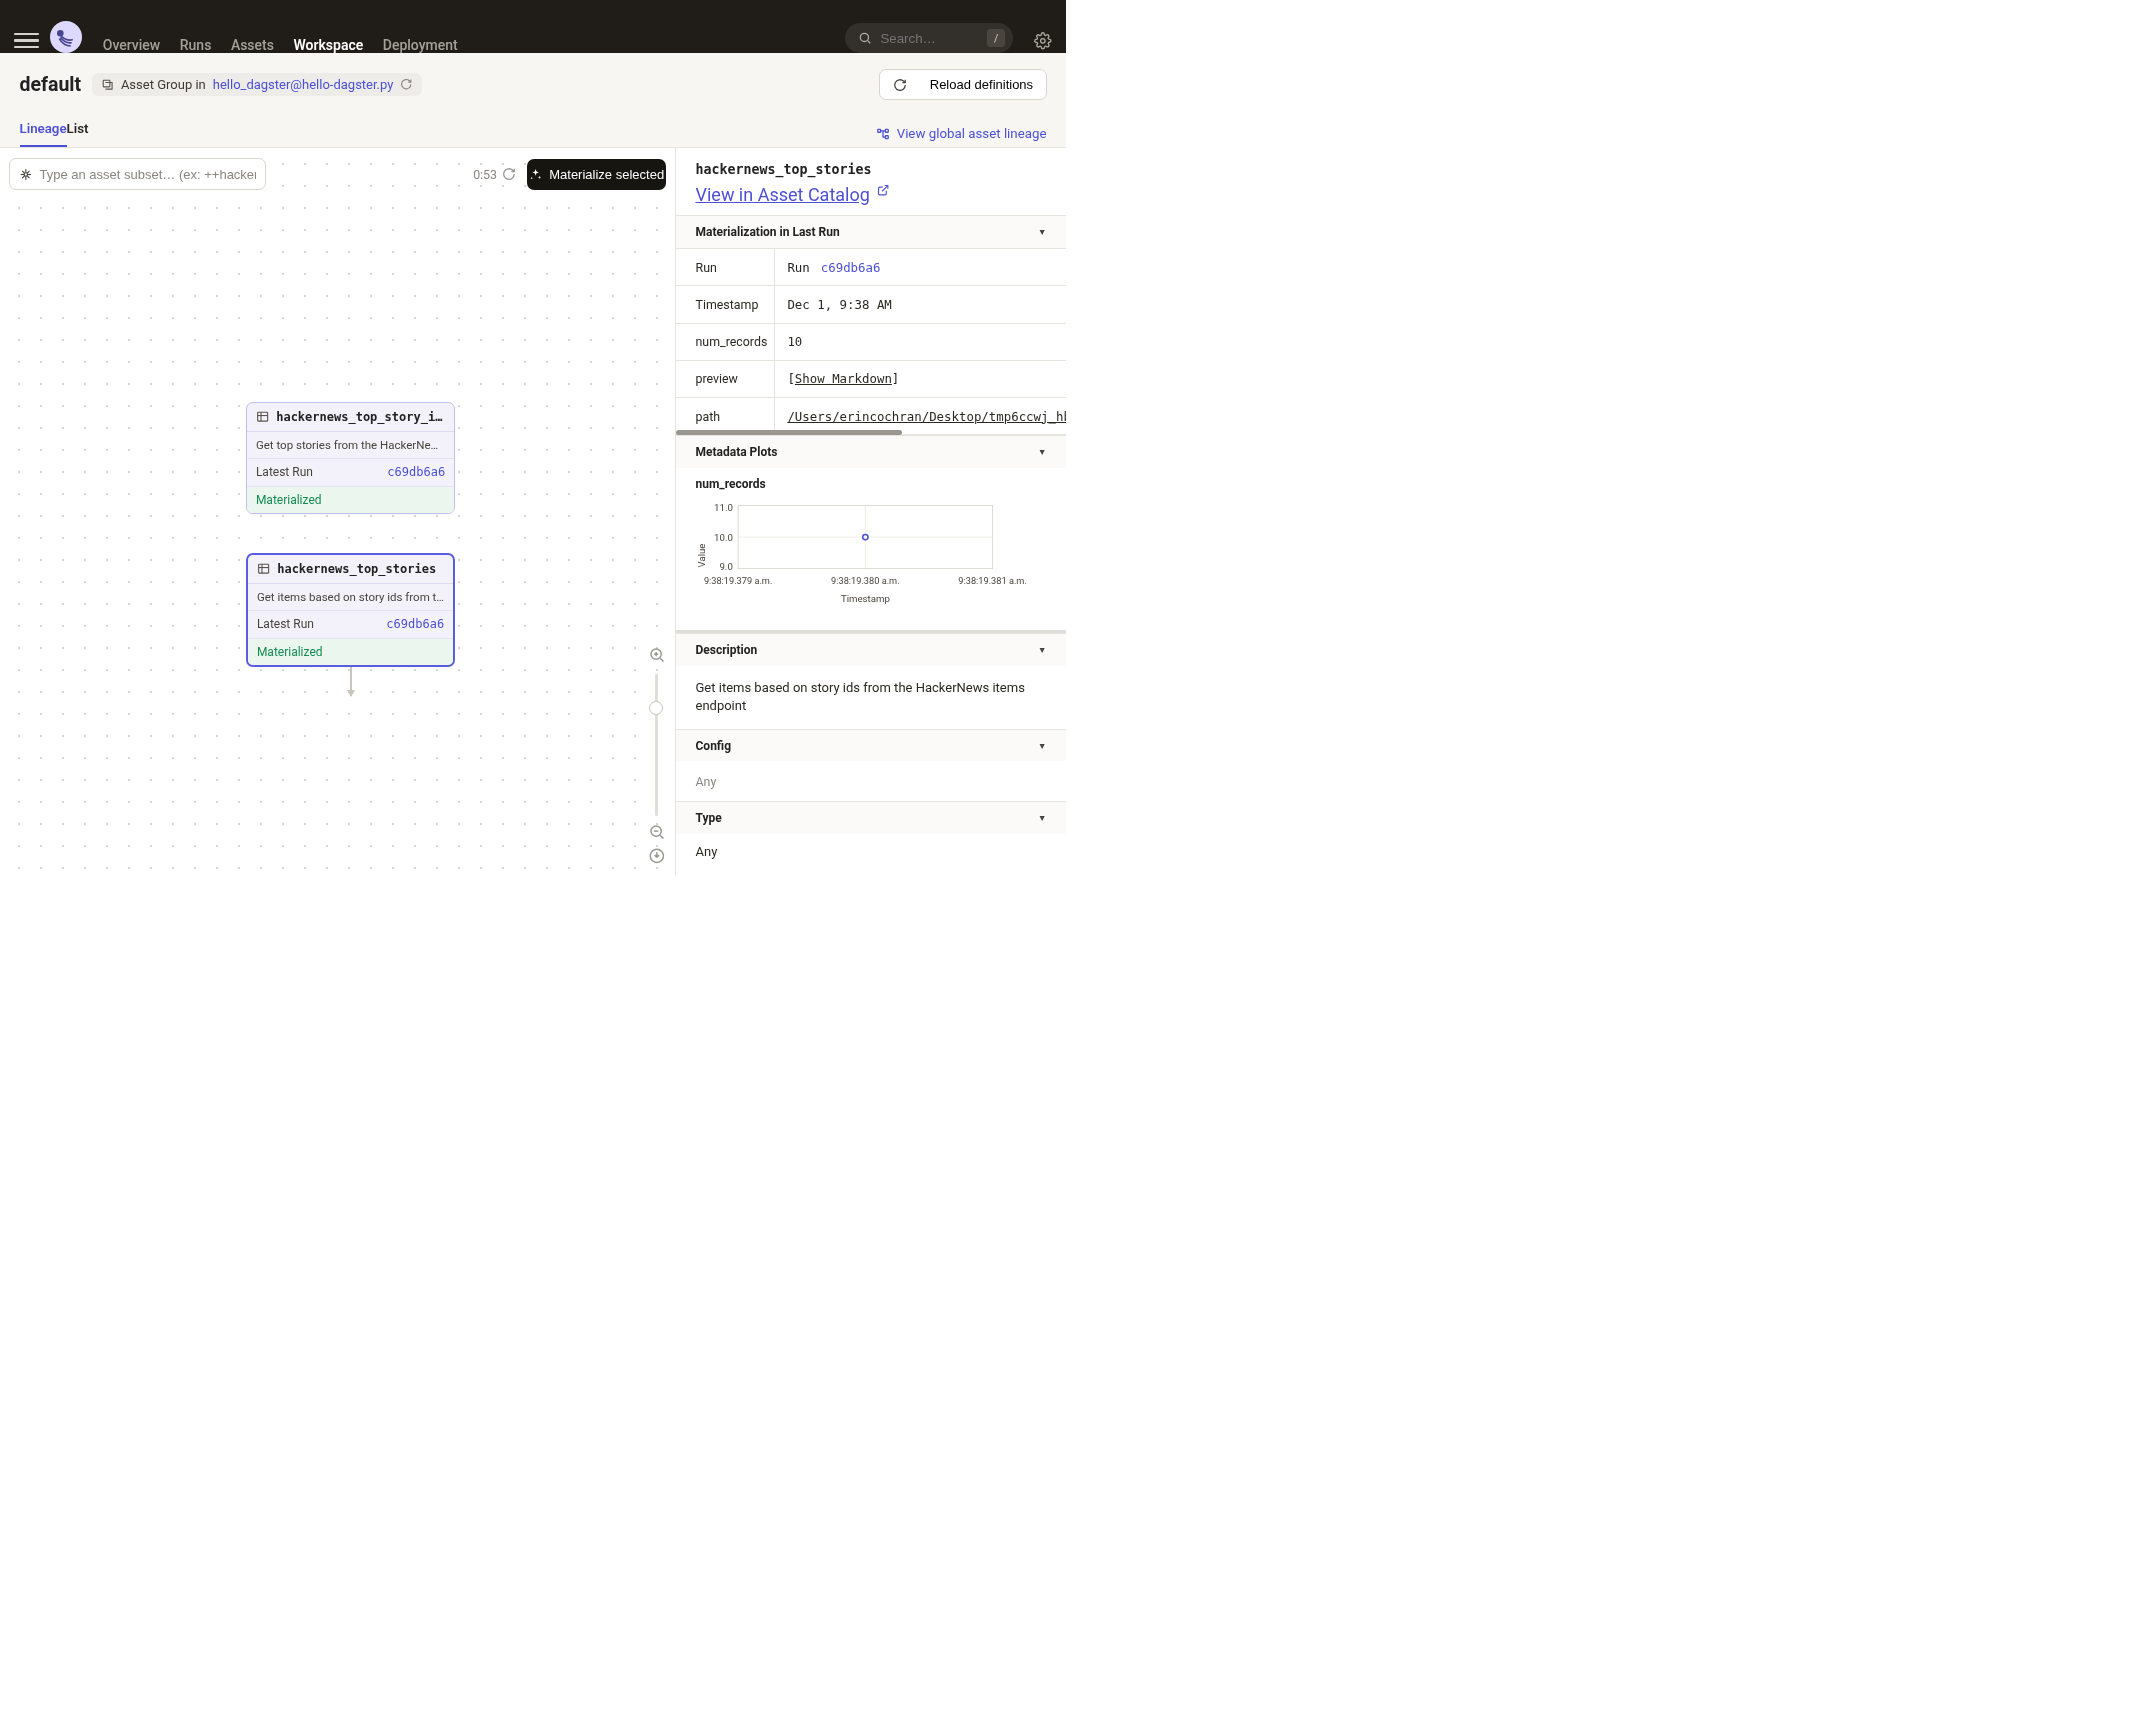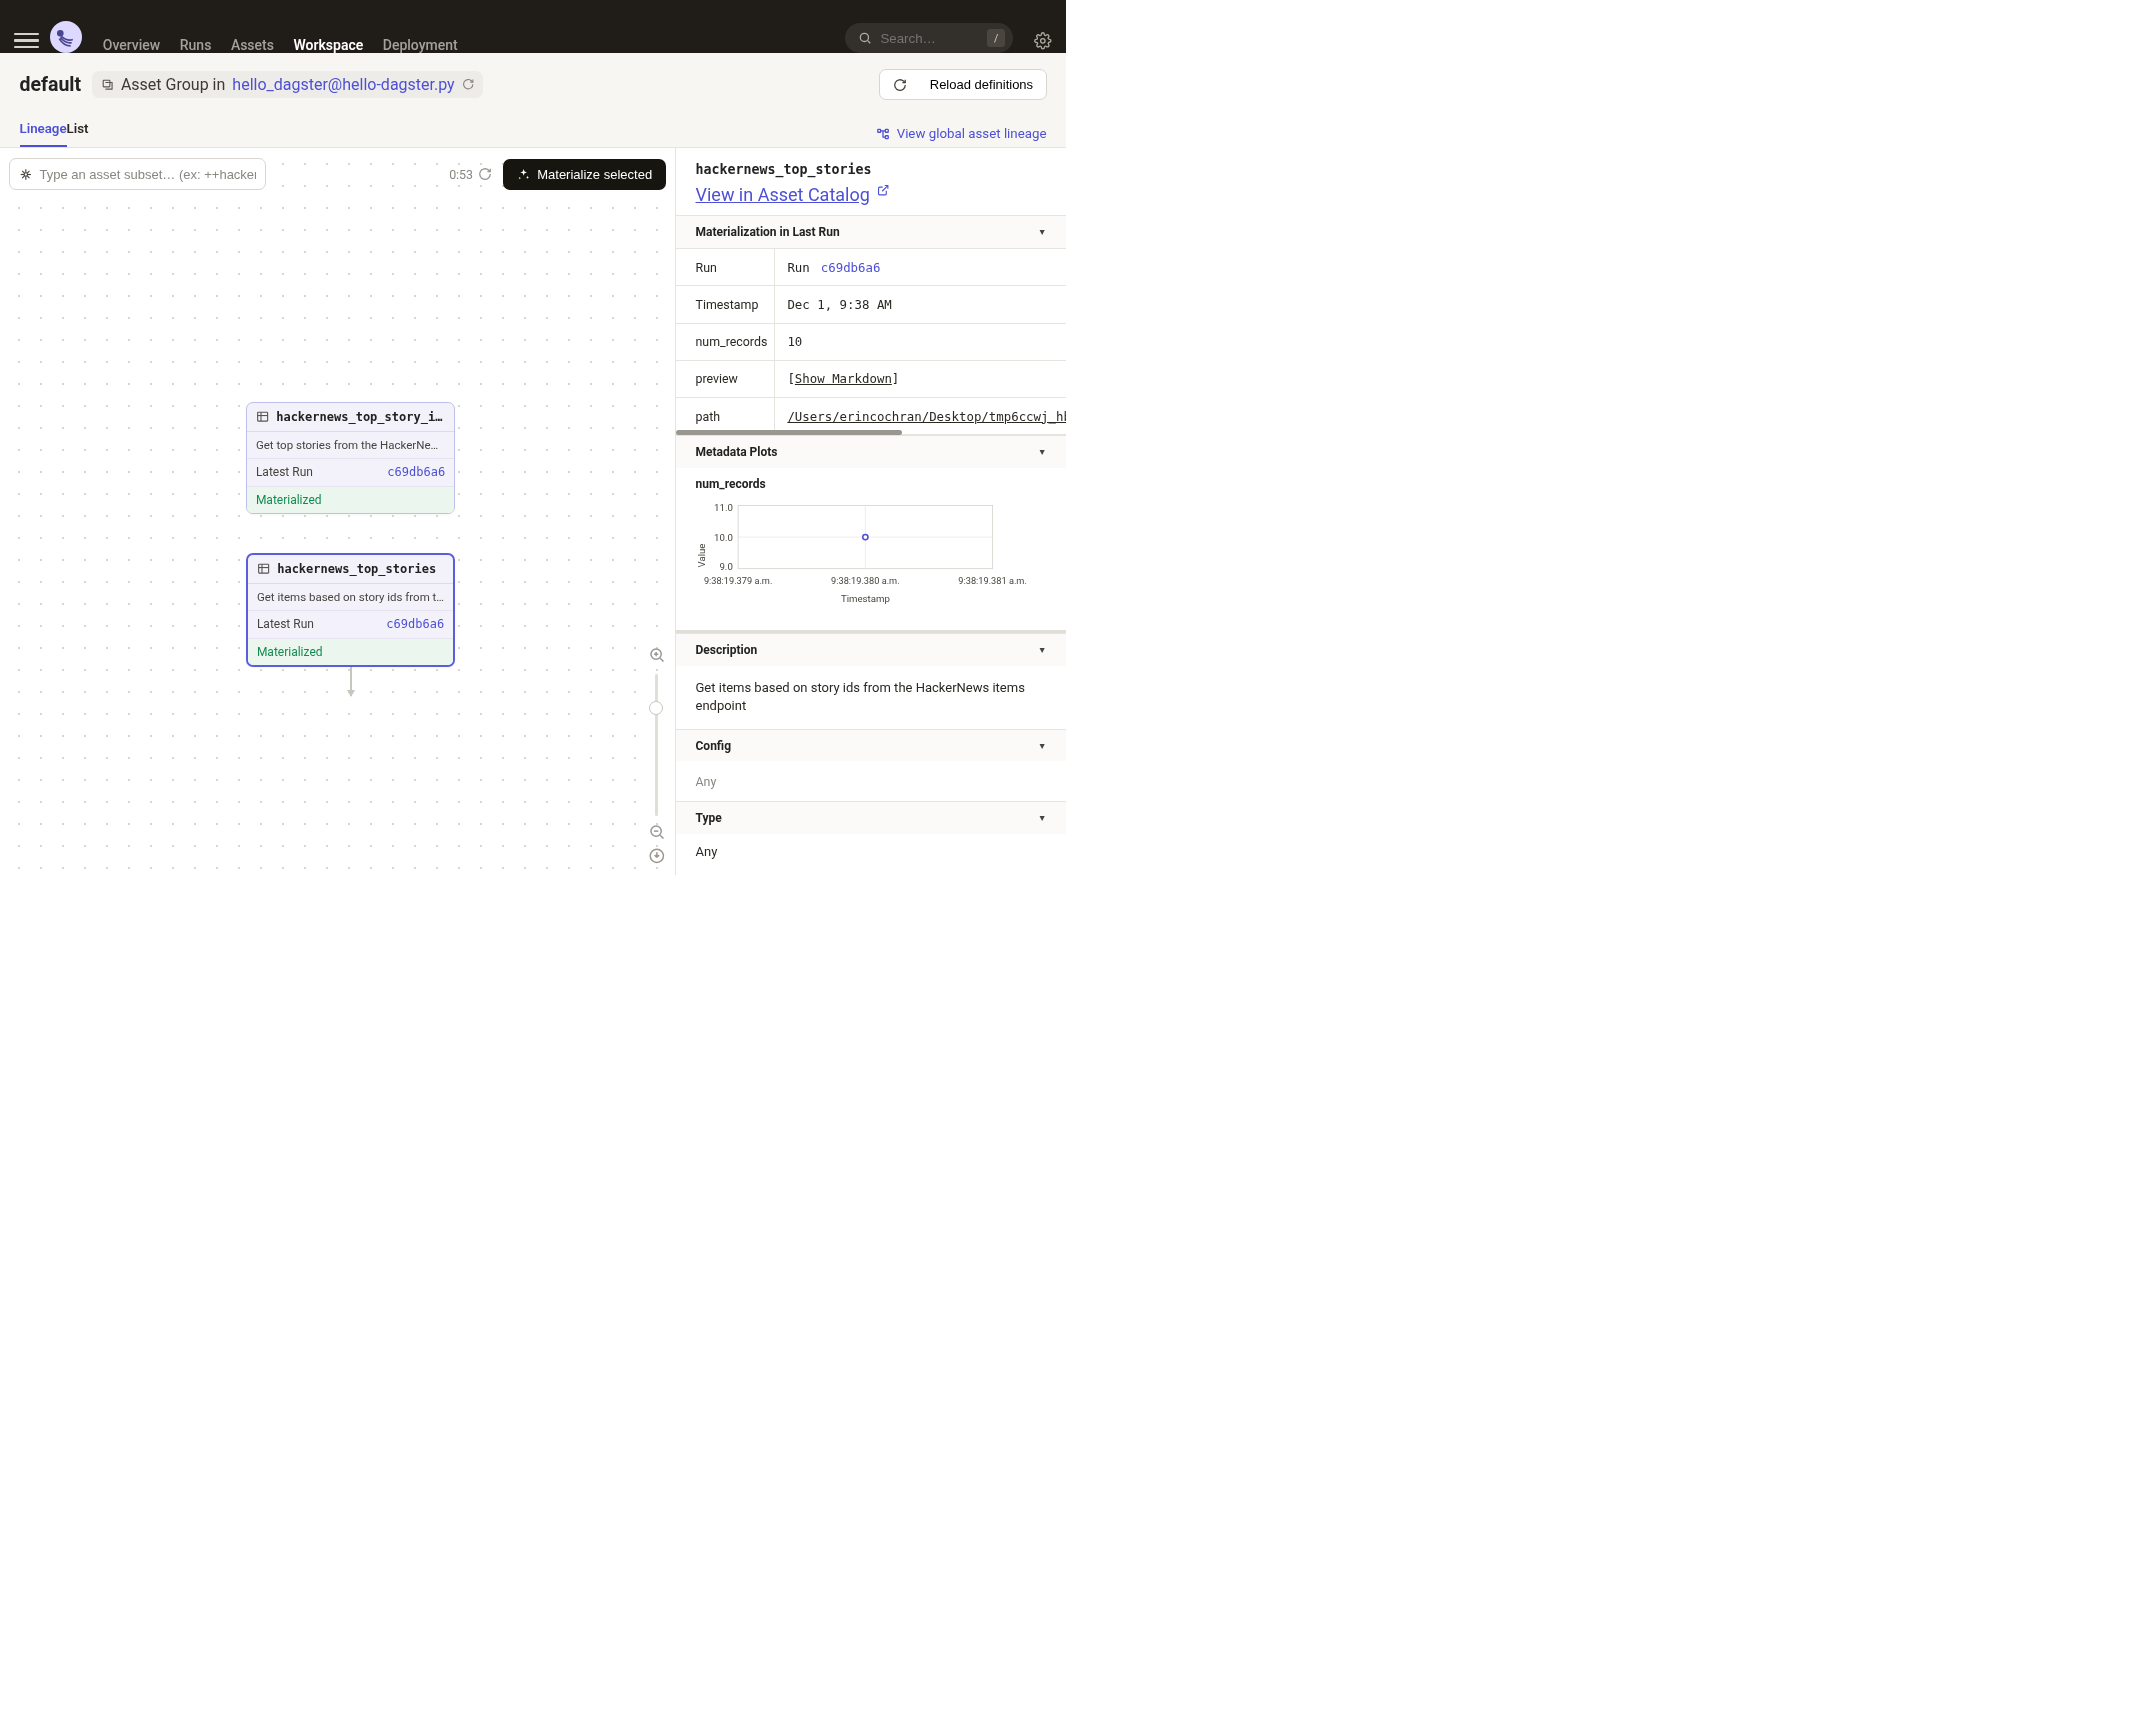--- a/index.html
+++ b/index.html
@@ -38,21 +38,21 @@
   .search-box input { background: transparent; border: none; outline: none; color: #cfcac3; font-size: 13.3px; width: 98px; }
   .search-box .kbd { background: #4a463f; color: #cfcac3; border-radius: 3.5px; font-size: 10.6px; width: 17.7px; height: 17.7px; display: flex; align-items: center; justify-content: center; }
   .gear { color: #b0aba4; margin-left: 10.6px; cursor: pointer; }
 
   
   .page-header { background: #f7f6f3; padding: 16px 19.5px 0 19.5px; border-bottom: 0.9px solid #e6e4df; }
   .ph-row1 { display: flex; align-items: center; }
   .ph-title { font-size: 19.5px; font-weight: 700; margin-right: 10.6px; }
   .ph-badge {
     background: #eeece8; border-radius: 7px; padding: 4.4px 8.9px;
-    display: flex; align-items: center; gap: 7px; font-size: 16px; color: #3d3933;
+    display: flex; align-items: center; gap: 7px; font-size: 13px; color: #3d3933;
   }
   .ph-badge .stack-icon { color: #5a554e; }
   .ph-badge a { color: #4d50d6; text-decoration: none; }
   .ph-badge .refresh-small { color: #8a8680; cursor: pointer; }
   .ph-spacer { flex: 1; }
   .reload-btn {
     background: #fff; border: 0.9px solid #d8d5cf; border-radius: 7px; padding: 7px 12.4px;
     display: flex; align-items: flex-end; gap: 23px; font-size: 13px; cursor: pointer; font-weight: 500;
   }
   .reload-btn svg { color: #48443d; }
@@ -80,21 +80,21 @@
     width: 257px; height: 32px;
   }
   .filter-input svg { color: #48443d; }
   .filter-input input { border: none; outline: none; font-size: 13px; width: 100%; color: #222; }
   .filter-input input::placeholder { color: #8a8680; }
   .canvas-toolbar .spacer { flex: 1; }
   .timer { color: #8a8680; font-size: 12.4px; display: flex; align-items: center; gap: 5.3px; }
   .timer svg { color: #9a9690; }
   .materialize-btn {
     background: #17150f; color: #fff; border: none; border-radius: 7px;
-    padding: 8px 14px; font-size: 13px; display: flex; align-items: center; gap: 7px; cursor: pointer;
+    padding: 8px 2px; font-size: 13px; display: flex; align-items: center; gap: 7px; cursor: pointer;
   }
   .materialize-btn svg { color: #fff; }
 
   
   .canvas-bg {
     position: absolute; inset: 0;
     background-image: radial-gradient(circle, #d9d6d0 1.3px, transparent 1.3px);
     background-size: 22px 22px;
     background-position: 8px 49px;
   }

